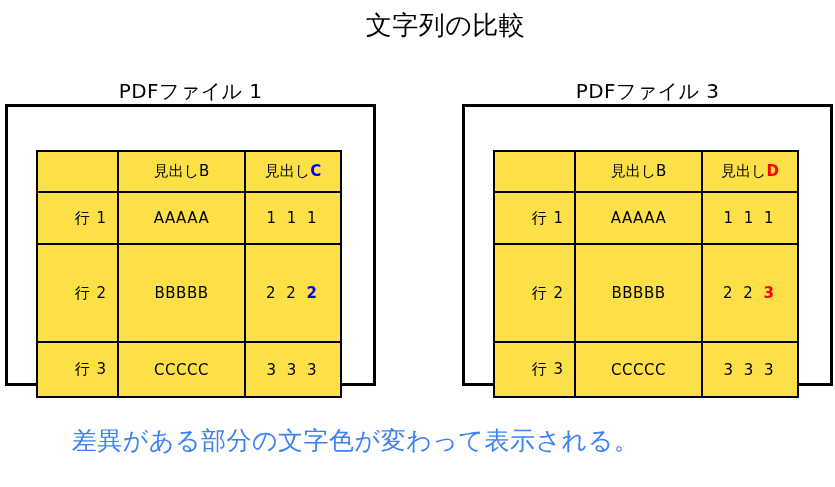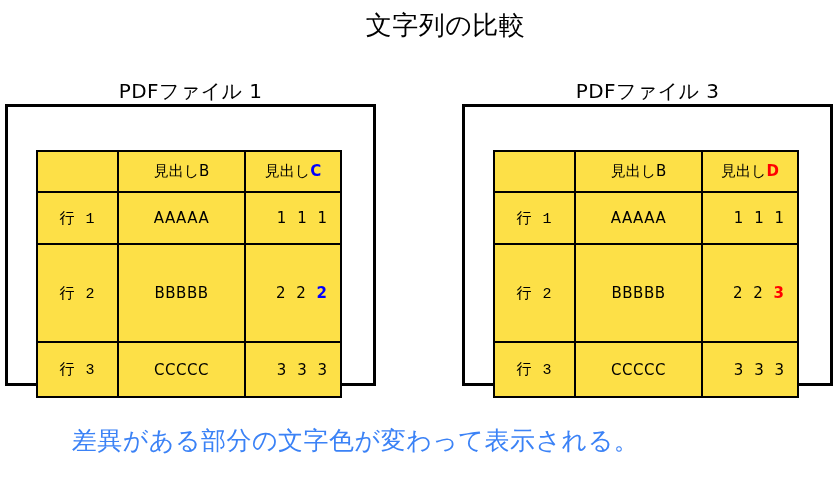--- a/index.html
+++ b/index.html
@@ -81,23 +81,23 @@
   .col-label { width: 81px; }
   .col-b     { width: 127px; }
   .col-c     { width: 96px; }
 
   .row-head td { height: 41px; text-align: center; }
   .row-head td.cell-empty { text-align: left; }
   .row-1 td { height: 52px; }
   .row-2 td { height: 98px; }
   .row-3 td { height: 55px; border-radius: 17px; }
 
-  .cell-label { text-align: center; letter-spacing: 1px; font-family: Liberation Mono, monospace; }
+  .cell-label { text-align: right; letter-spacing: 1px; }
   .cell-text  { text-align: center; letter-spacing: 0.5px; }
-  .cell-num   { text-align: right; letter-spacing: 3px; }
+  .cell-num   { text-align: center; letter-spacing: 3px; }
 
   
   .diff-blue {
     color: #0000ff;
     font-weight: bold;
   }
   .diff-red {
     color: #ff0000;
     font-weight: bold;
   }

